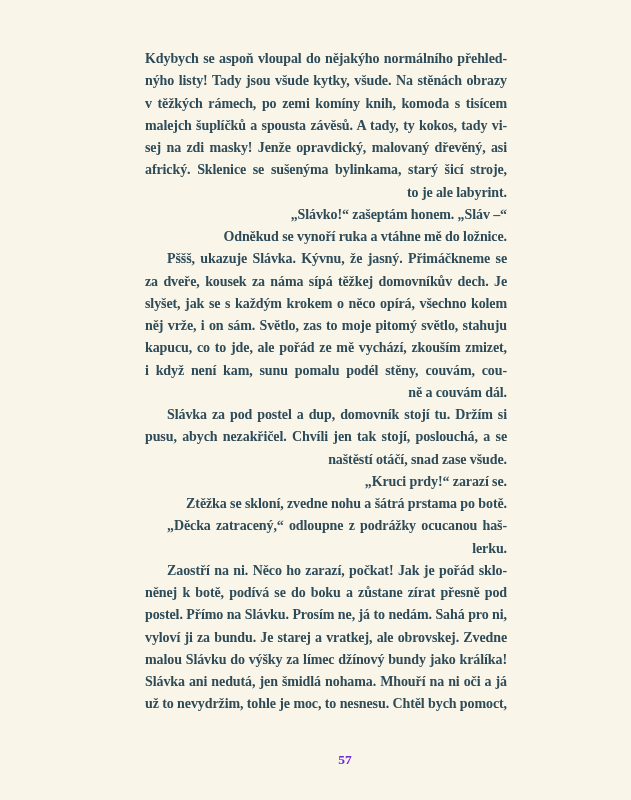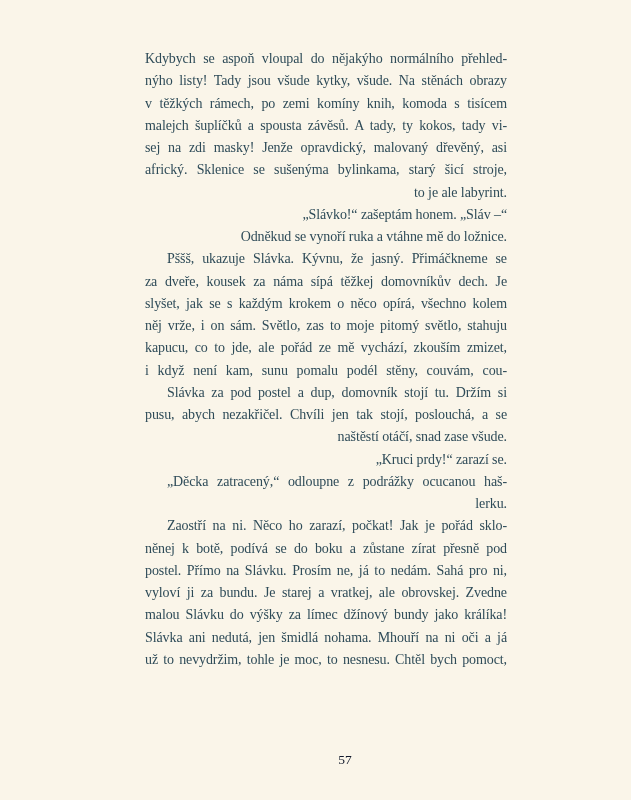--- a/index.html
+++ b/index.html
@@ -42,45 +42,47 @@
     left: 315px;
     width: 60px;
     text-align: center;
     font-size: 13.5px;
     line-height: 18px;
   }
 </style>
 </head>
 <body style="background: rgb(250, 245, 233);">
 
-<div class="book-page" style="background: rgb(250, 245, 233);">
+<div class="book-page" style="background: rgb(250, 245, 233); font-weight: bold;">
   <div class="text-block" style="color: rgb(46, 75, 88);">
       <div class="line justify">Kdybych se aspoň vloupal do nějakýho normálního přehled-</div>
       <div class="line justify">nýho listy! Tady jsou všude kytky, všude. Na stěnách obrazy</div>
       <div class="line justify">v těžkých rámech, po zemi komíny knih, komoda s tisícem</div>
       <div class="line justify">malejch šuplíčků a spousta závěsů. A tady, ty kokos, tady vi-</div>
       <div class="line justify">sej na zdi masky! Jenže opravdický, malovaný dřevěný, asi</div>
       <div class="line justify">africký. Sklenice se sušenýma bylinkama, starý šicí stroje,</div>
       <div class="line">to je ale labyrint.</div>
       <div class="line indent">„Slávko!“ zašeptám honem. „Sláv –“</div>
       <div class="line indent">Odněkud se vynoří ruka a vtáhne mě do ložnice.</div>
       <div class="line indent justify">Pššš, ukazuje Slávka. Kývnu, že jasný. Přimáčkneme se</div>
       <div class="line justify">za dveře, kousek za náma sípá těžkej domovníkův dech. Je</div>
       <div class="line justify">slyšet, jak se s každým krokem o něco opírá, všechno kolem</div>
       <div class="line justify">něj vrže, i on sám. Světlo, zas to moje pitomý světlo, stahuju</div>
       <div class="line justify">kapucu, co to jde, ale pořád ze mě vychází, zkouším zmizet,</div>
       <div class="line justify">i když není kam, sunu pomalu podél stěny, couvám, cou-</div>
+      <div class="line">ně a couvám dál.</div>
       <div class="line indent justify">Slávka za pod postel a dup, domovník stojí tu. Držím si</div>
       <div class="line justify">pusu, abych nezakřičel. Chvíli jen tak stojí, poslouchá, a se</div>
       <div class="line">naštěstí otáčí, snad zase všude.</div>
       <div class="line indent">„Kruci prdy!“ zarazí se.</div>
+      <div class="line indent">Ztěžka se skloní, zvedne nohu a šátrá prstama po botě.</div>
       <div class="line indent justify">„Děcka zatracený,“ odloupne z podrážky ocucanou haš-</div>
       <div class="line">lerku.</div>
       <div class="line indent justify">Zaostří na ni. Něco ho zarazí, počkat! Jak je pořád sklo-</div>
       <div class="line justify">něnej k botě, podívá se do boku a zůstane zírat přesně pod</div>
       <div class="line justify">postel. Přímo na Slávku. Prosím ne, já to nedám. Sahá pro ni,</div>
       <div class="line justify">vyloví ji za bundu. Je starej a vratkej, ale obrovskej. Zvedne</div>
       <div class="line justify">malou Slávku do výšky za límec džínový bundy jako králíka!</div>
       <div class="line justify">Slávka ani nedutá, jen šmidlá nohama. Mhouří na ni oči a já</div>
       <div class="line justify">už to nevydržim, tohle je moc, to nesnesu. Chtěl bych pomoct,</div>
     </div>
-  <div class="folio" style="color: #0f172a;">57</div>
+  <div class="folio" style="color: #6d28d9;">57</div>
 </div>
 
 </body></html>

